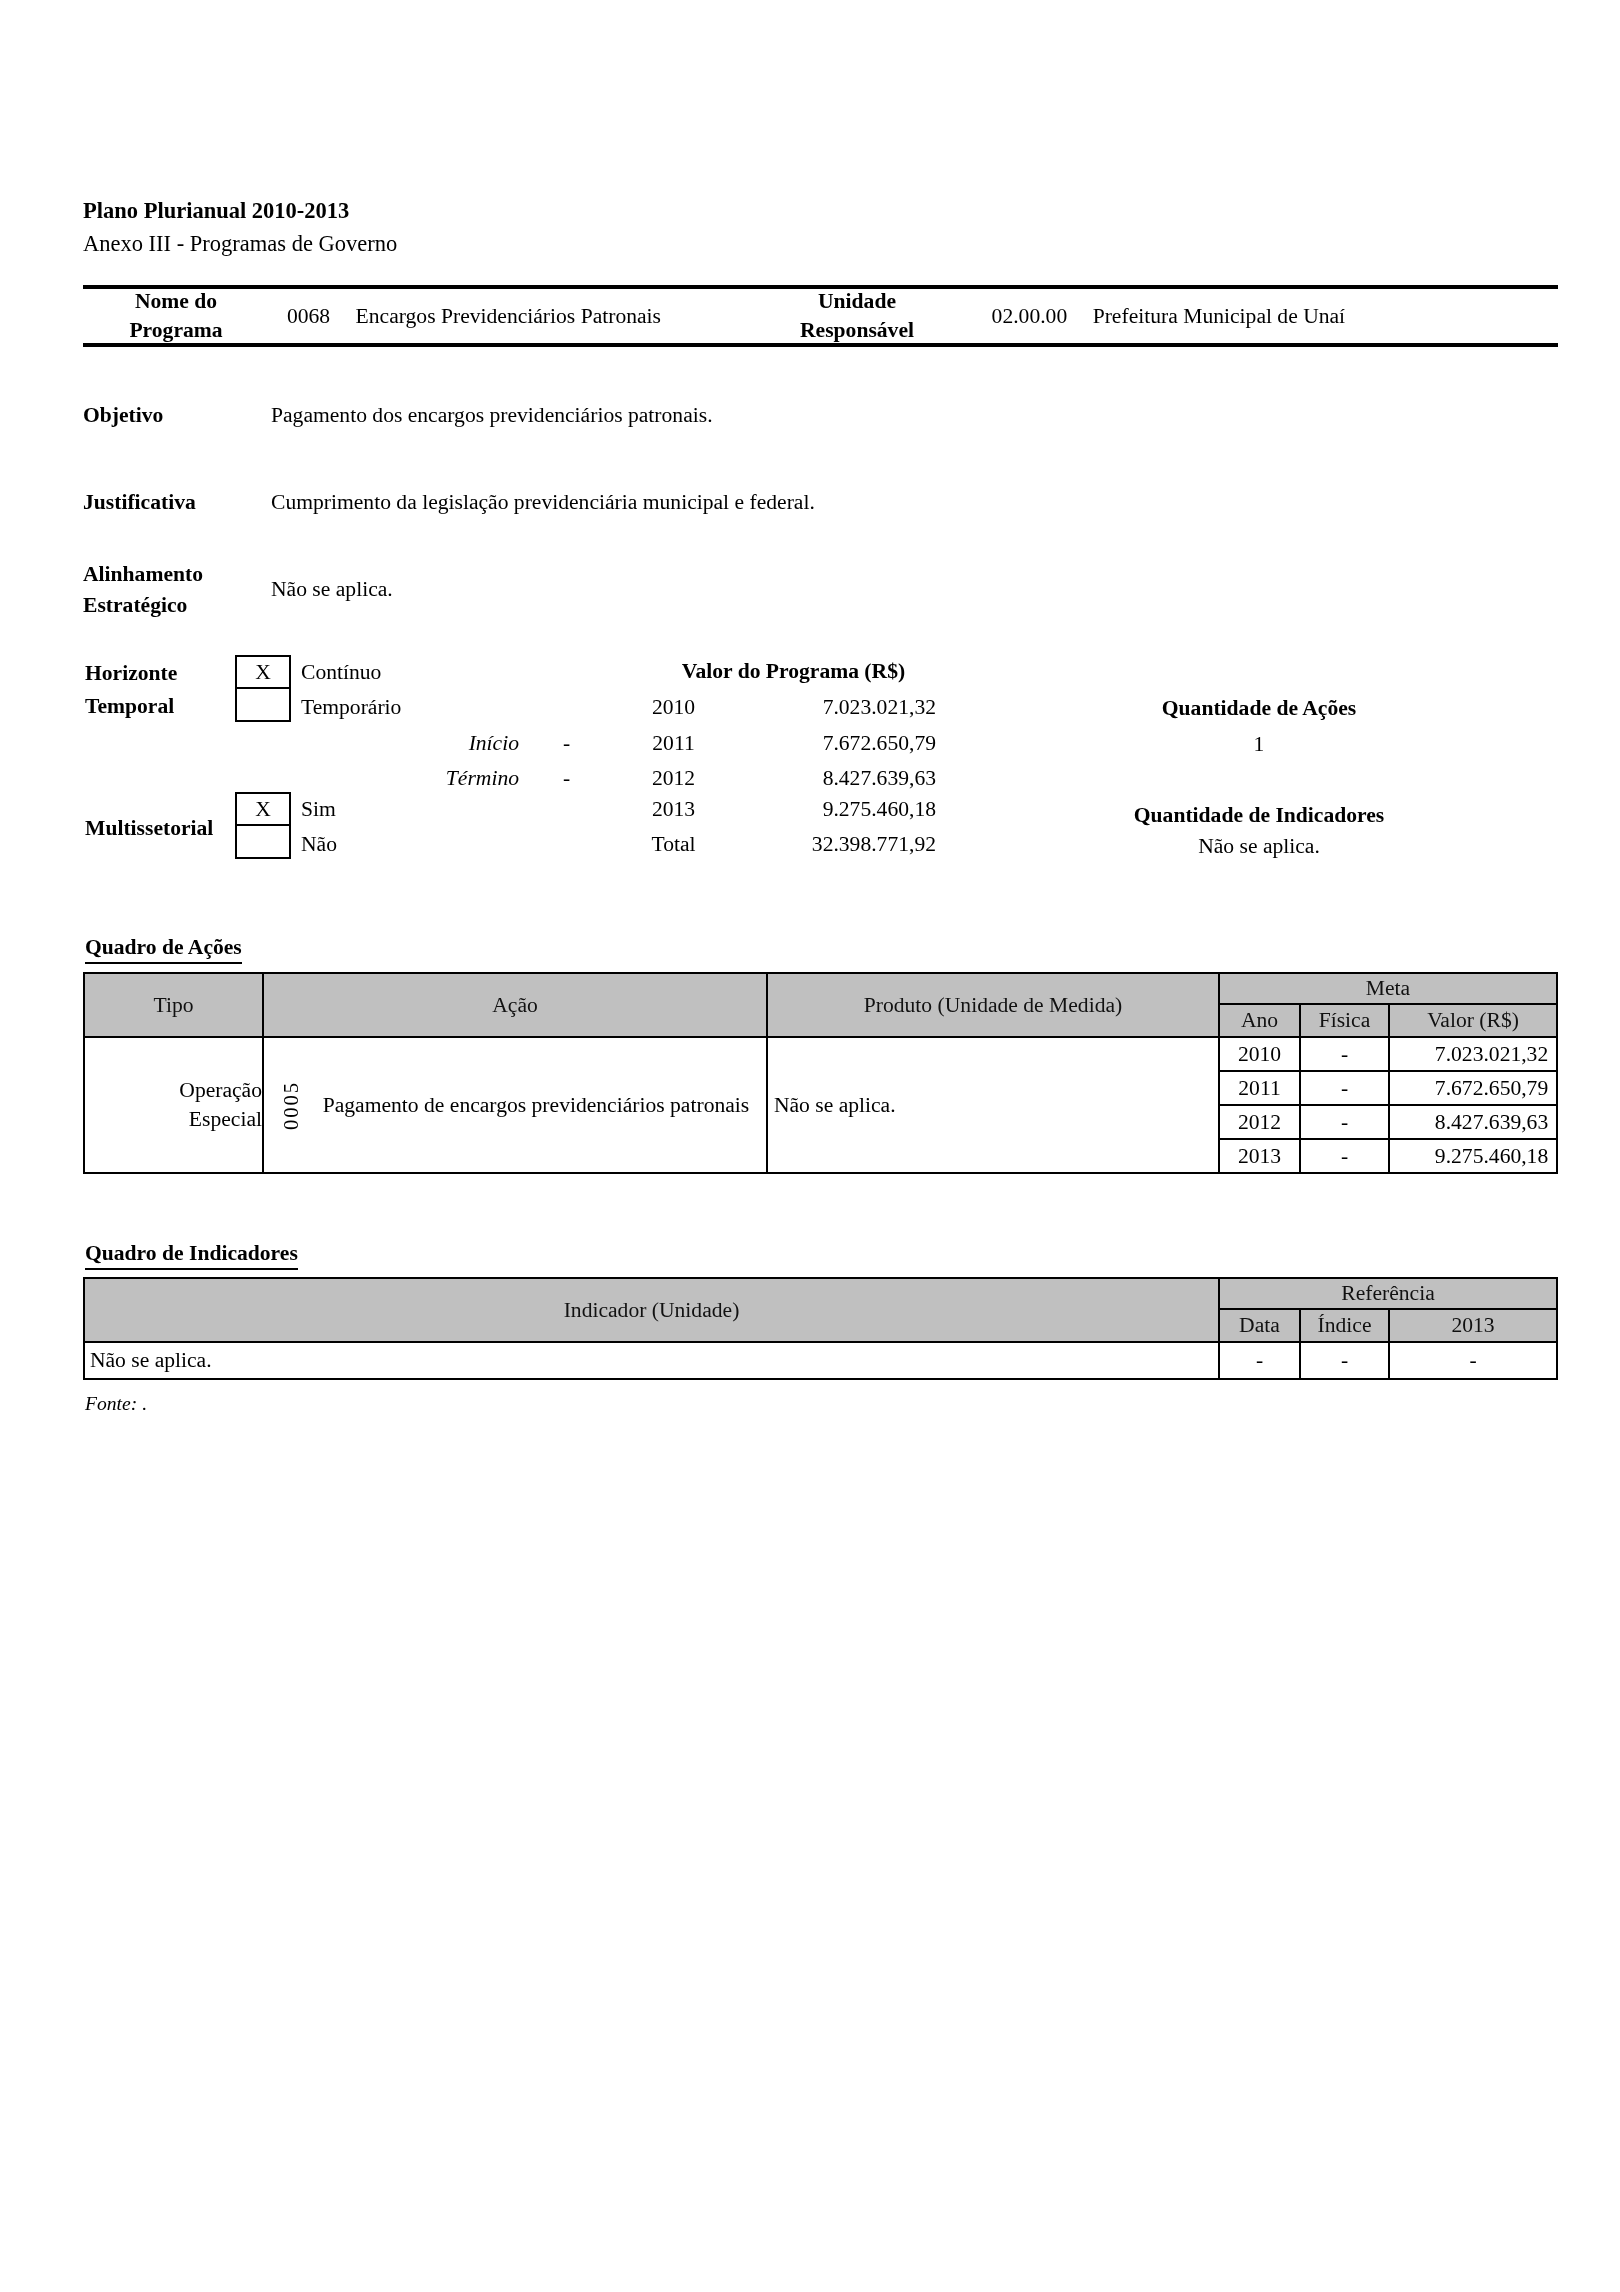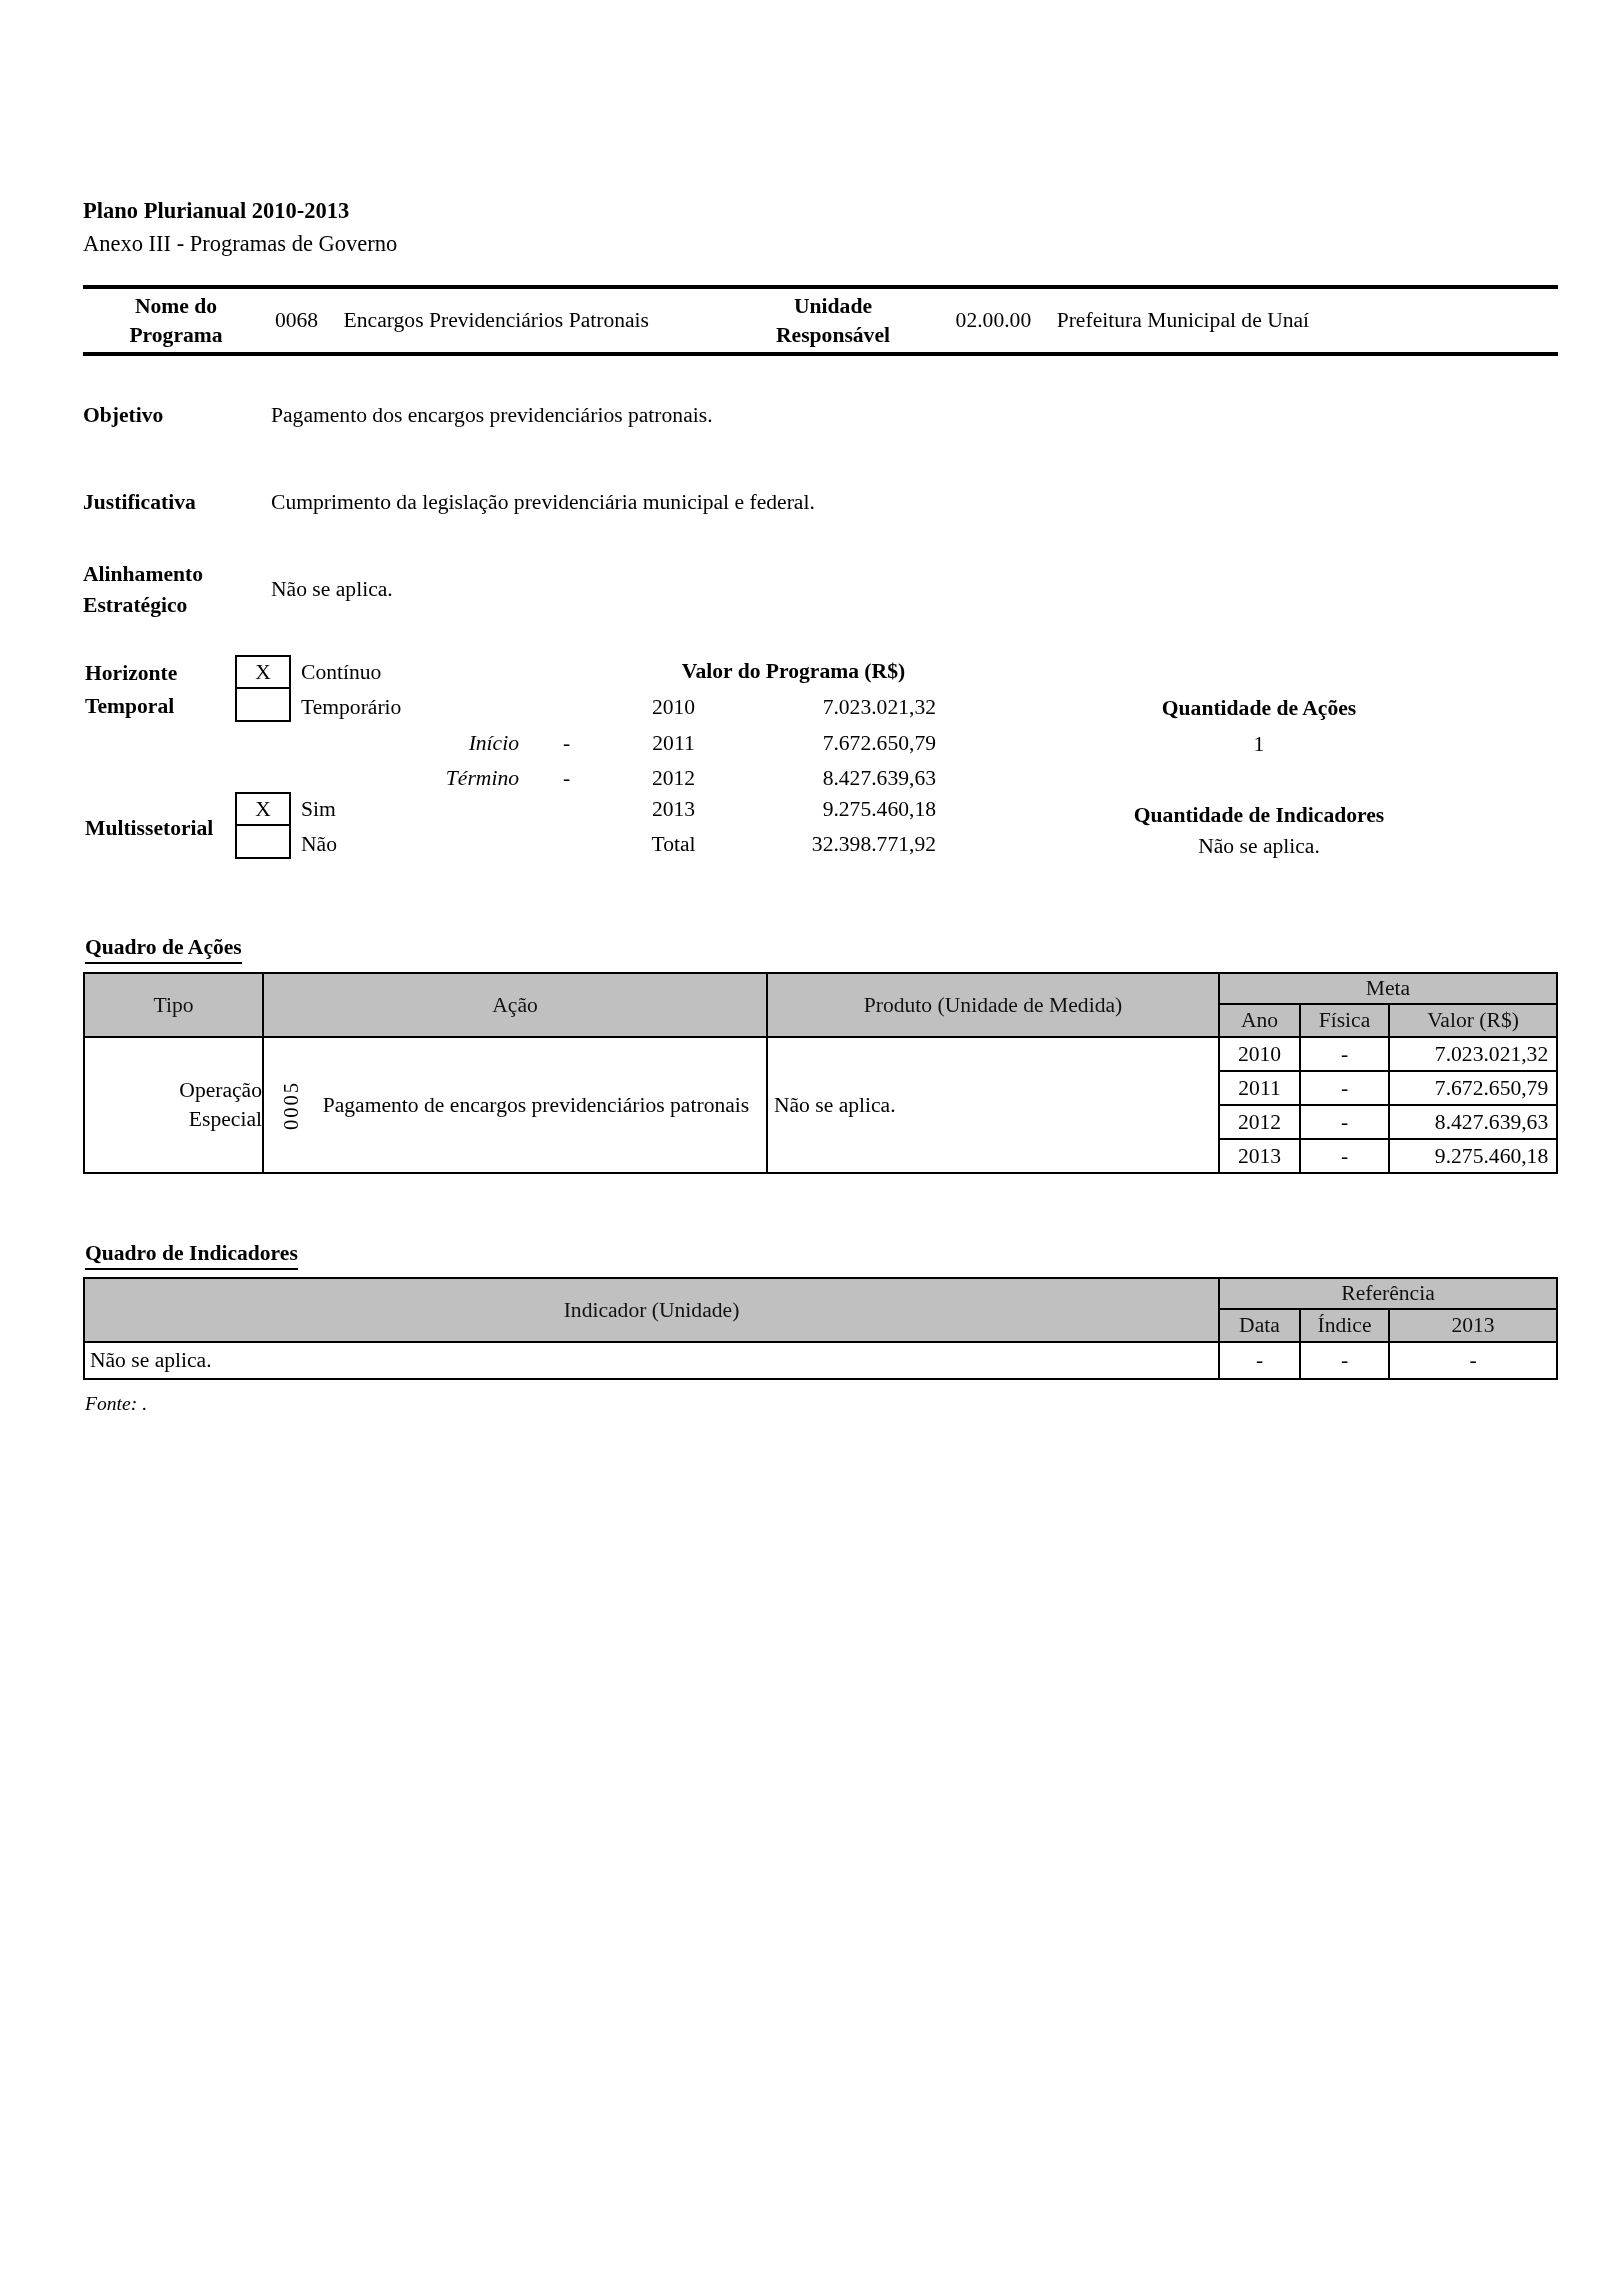--- a/index.html
+++ b/index.html
@@ -19,21 +19,22 @@
   .center { text-align:center; }
 
   
   .doc-title-line1 { font-weight:bold; font-size:22.5px; line-height:33px; }
   .doc-title-line2 { font-size:22.5px; line-height:33px; }
 
   
   .band {
     display:flex; align-items:center;
     border-top:4.9px solid #000; border-bottom:4.9px solid #000;
-    height:71px;
+    height:62px;
+    gap:12px;
   }
   .band-c1 { width:186px; display:flex; justify-content:center; }
   .band-c1 span { display:inline-block; max-width:123px; text-align:center; font-weight:bold; line-height:29px; }
   .band-c2 { width:461px; padding-left:5.9px; }
   .band-c3 { width:206px; display:flex; justify-content:center; }
   .band-c3 span { display:inline-block; max-width:157px; text-align:center; font-weight:bold; line-height:29px; }
   .band-c4 { flex:1; padding-left:19.6px; }
   .gap { margin-left:25.5px; }
 
   

